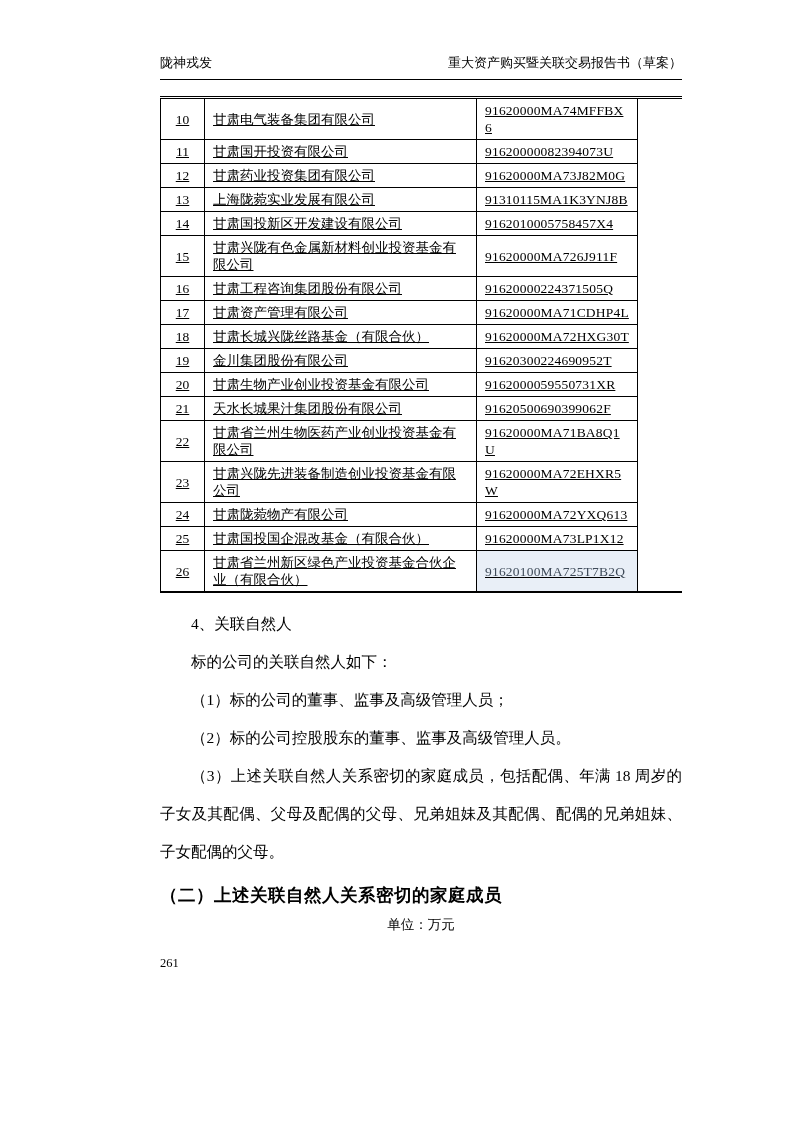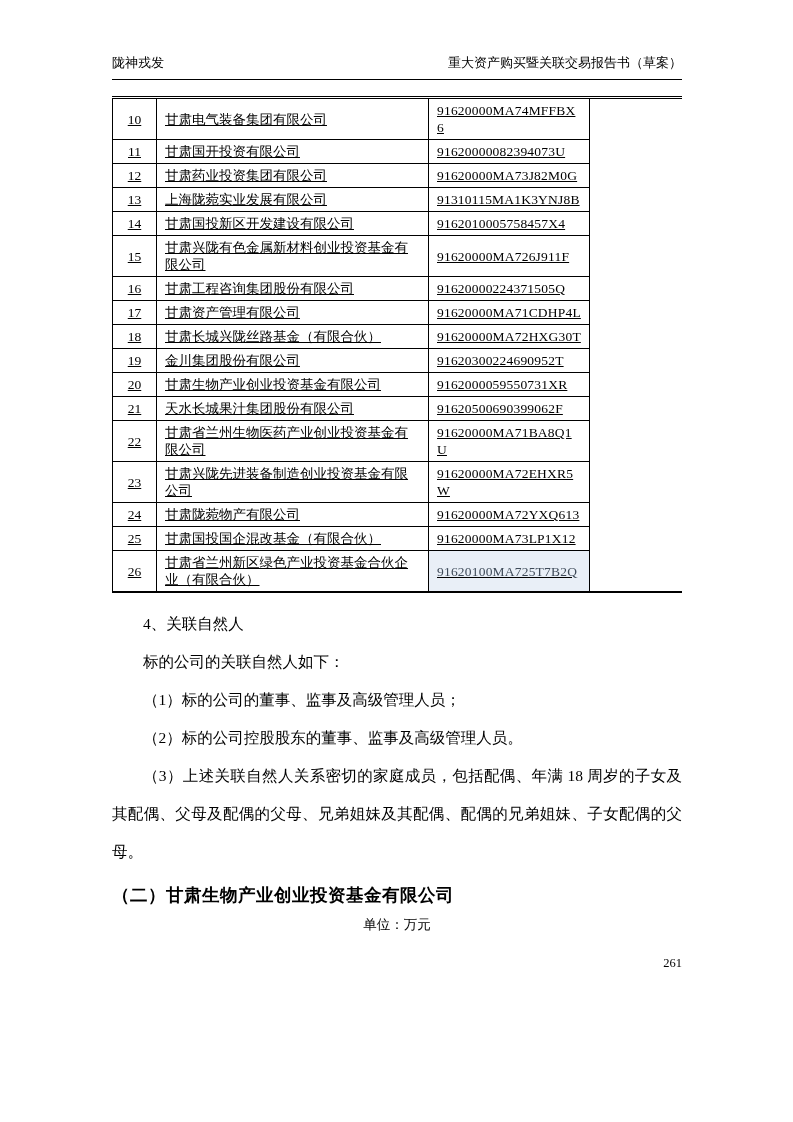--- a/index.html
+++ b/index.html
@@ -1,21 +1,21 @@
 <!DOCTYPE html>
 <html><head>
 <meta charset="utf-8">
 <style>
   html,body{margin:0;padding:0;background:#ffffff;}
   body{
     width:793px;height:1122px;position:relative;
     font-family:"Liberation Serif","DejaVu Serif",serif;
     color:#000;
   }
-  .page{box-sizing:border-box;padding:54px 111px 0 112px;}
+  .page{box-sizing:border-box;padding:54px 111px 0 112px;margin-left:48px;}
 
   
   .page-header{
     display:flex;justify-content:space-between;align-items:flex-end;
     font-size:13px;line-height:18px;
     border-bottom:1px solid #000;padding-bottom:7px;
   }
 
   
   .company-wrap{
@@ -69,21 +69,21 @@
   }
   table.related th{
     border:1px solid #000;border-top:none;border-bottom:none;
     font-family:"Liberation Sans","DejaVu Sans",sans-serif;
     font-weight:bold;text-align:center;
     padding:6px 2px;line-height:18px;
   }
   table.related th:first-child{border-left:1px solid #000;}
 
   .page-footer{
-    margin-top:18px;text-align:right;
+    margin-top:18px;text-align:left;
     font-size:12.5px;line-height:16px;
   }
 </style>
 </head>
 <body>
 
 <div class="page">
 
   <div class="page-header">
     <span>陇神戎发</span>
@@ -190,21 +190,21 @@
   </div>
 
   <div class="body-text">
     <p>4、关联自然人</p>
     <p>标的公司的关联自然人如下：</p>
     <p>（1）标的公司的董事、监事及高级管理人员；</p>
     <p>（2）标的公司控股股东的董事、监事及高级管理人员。</p>
     <p>（3）上述关联自然人关系密切的家庭成员，包括配偶、年满 18 周岁的子女及其配偶、父母及配偶的父母、兄弟姐妹及其配偶、配偶的兄弟姐妹、子女配偶的父母。</p>
   </div>
 
-  <h2 class="section-heading">（二）甘肃生物产业创业投资基金有限公司</h2>
+  <h2 class="section-heading">（二）上述关联自然人关系密切的家庭成员</h2>
 
 
   <div class="unit-line">单位：万元</div>
 
 
   <div class="page-footer">261</div>
 
 </div>
 
 </body></html>

